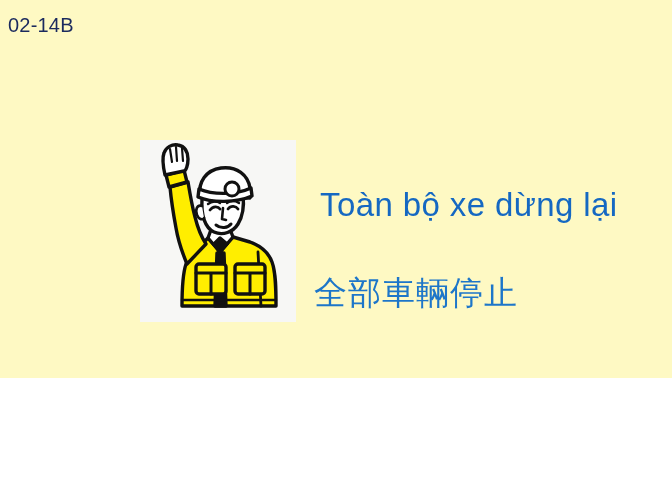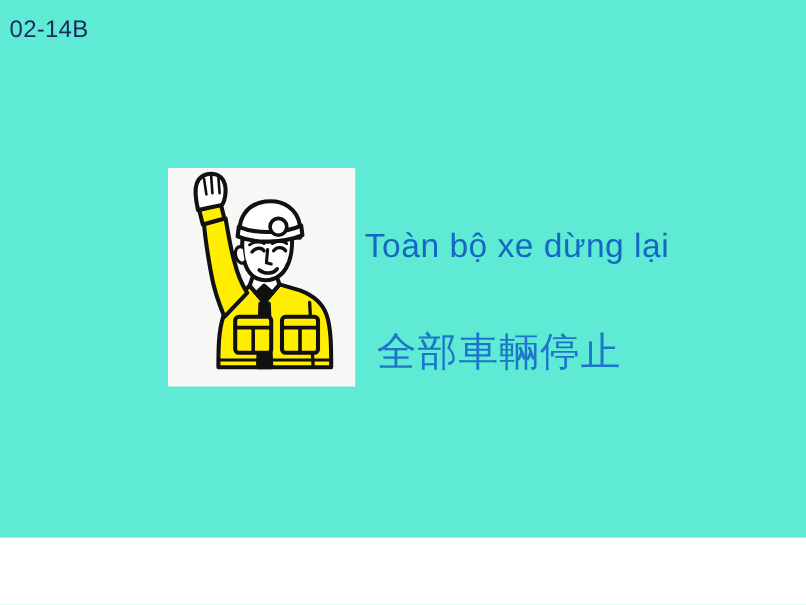--- a/index.html
+++ b/index.html
@@ -11,22 +11,22 @@
     height: 504px;
     background: #ffffff;
     font-family: "Liberation Sans", "DejaVu Sans", sans-serif;
     overflow: hidden;
     position: relative;
   }
 
   #slide {
     position: relative;
     width: 672px;
-    height: 448px;
-    background: #5eead4;
+    height: 378px;
+    background: #fef9c3;
   }
 
   
   #slide-code {
     position: absolute;
     left: 8px;
     top: 13px;
     font-size: 20px;
     line-height: 24px;
     letter-spacing: 0.2px;
@@ -45,23 +45,23 @@
   }
   #illustration svg {
     display: block;
     width: 156px;
     height: 182px;
   }
 
   
   #caption-vi {
     position: absolute;
-    left: 304px;
+    left: 320px;
     top: 186px;
-    font-size: 28px;
+    font-size: 33px;
     line-height: 38px;
     color: #1568c2;
     white-space: nowrap;
     letter-spacing: 0.4px;
   }
   #caption-zh {
     position: absolute;
     left: 314px;
     top: 272px;
     font-size: 33px;

